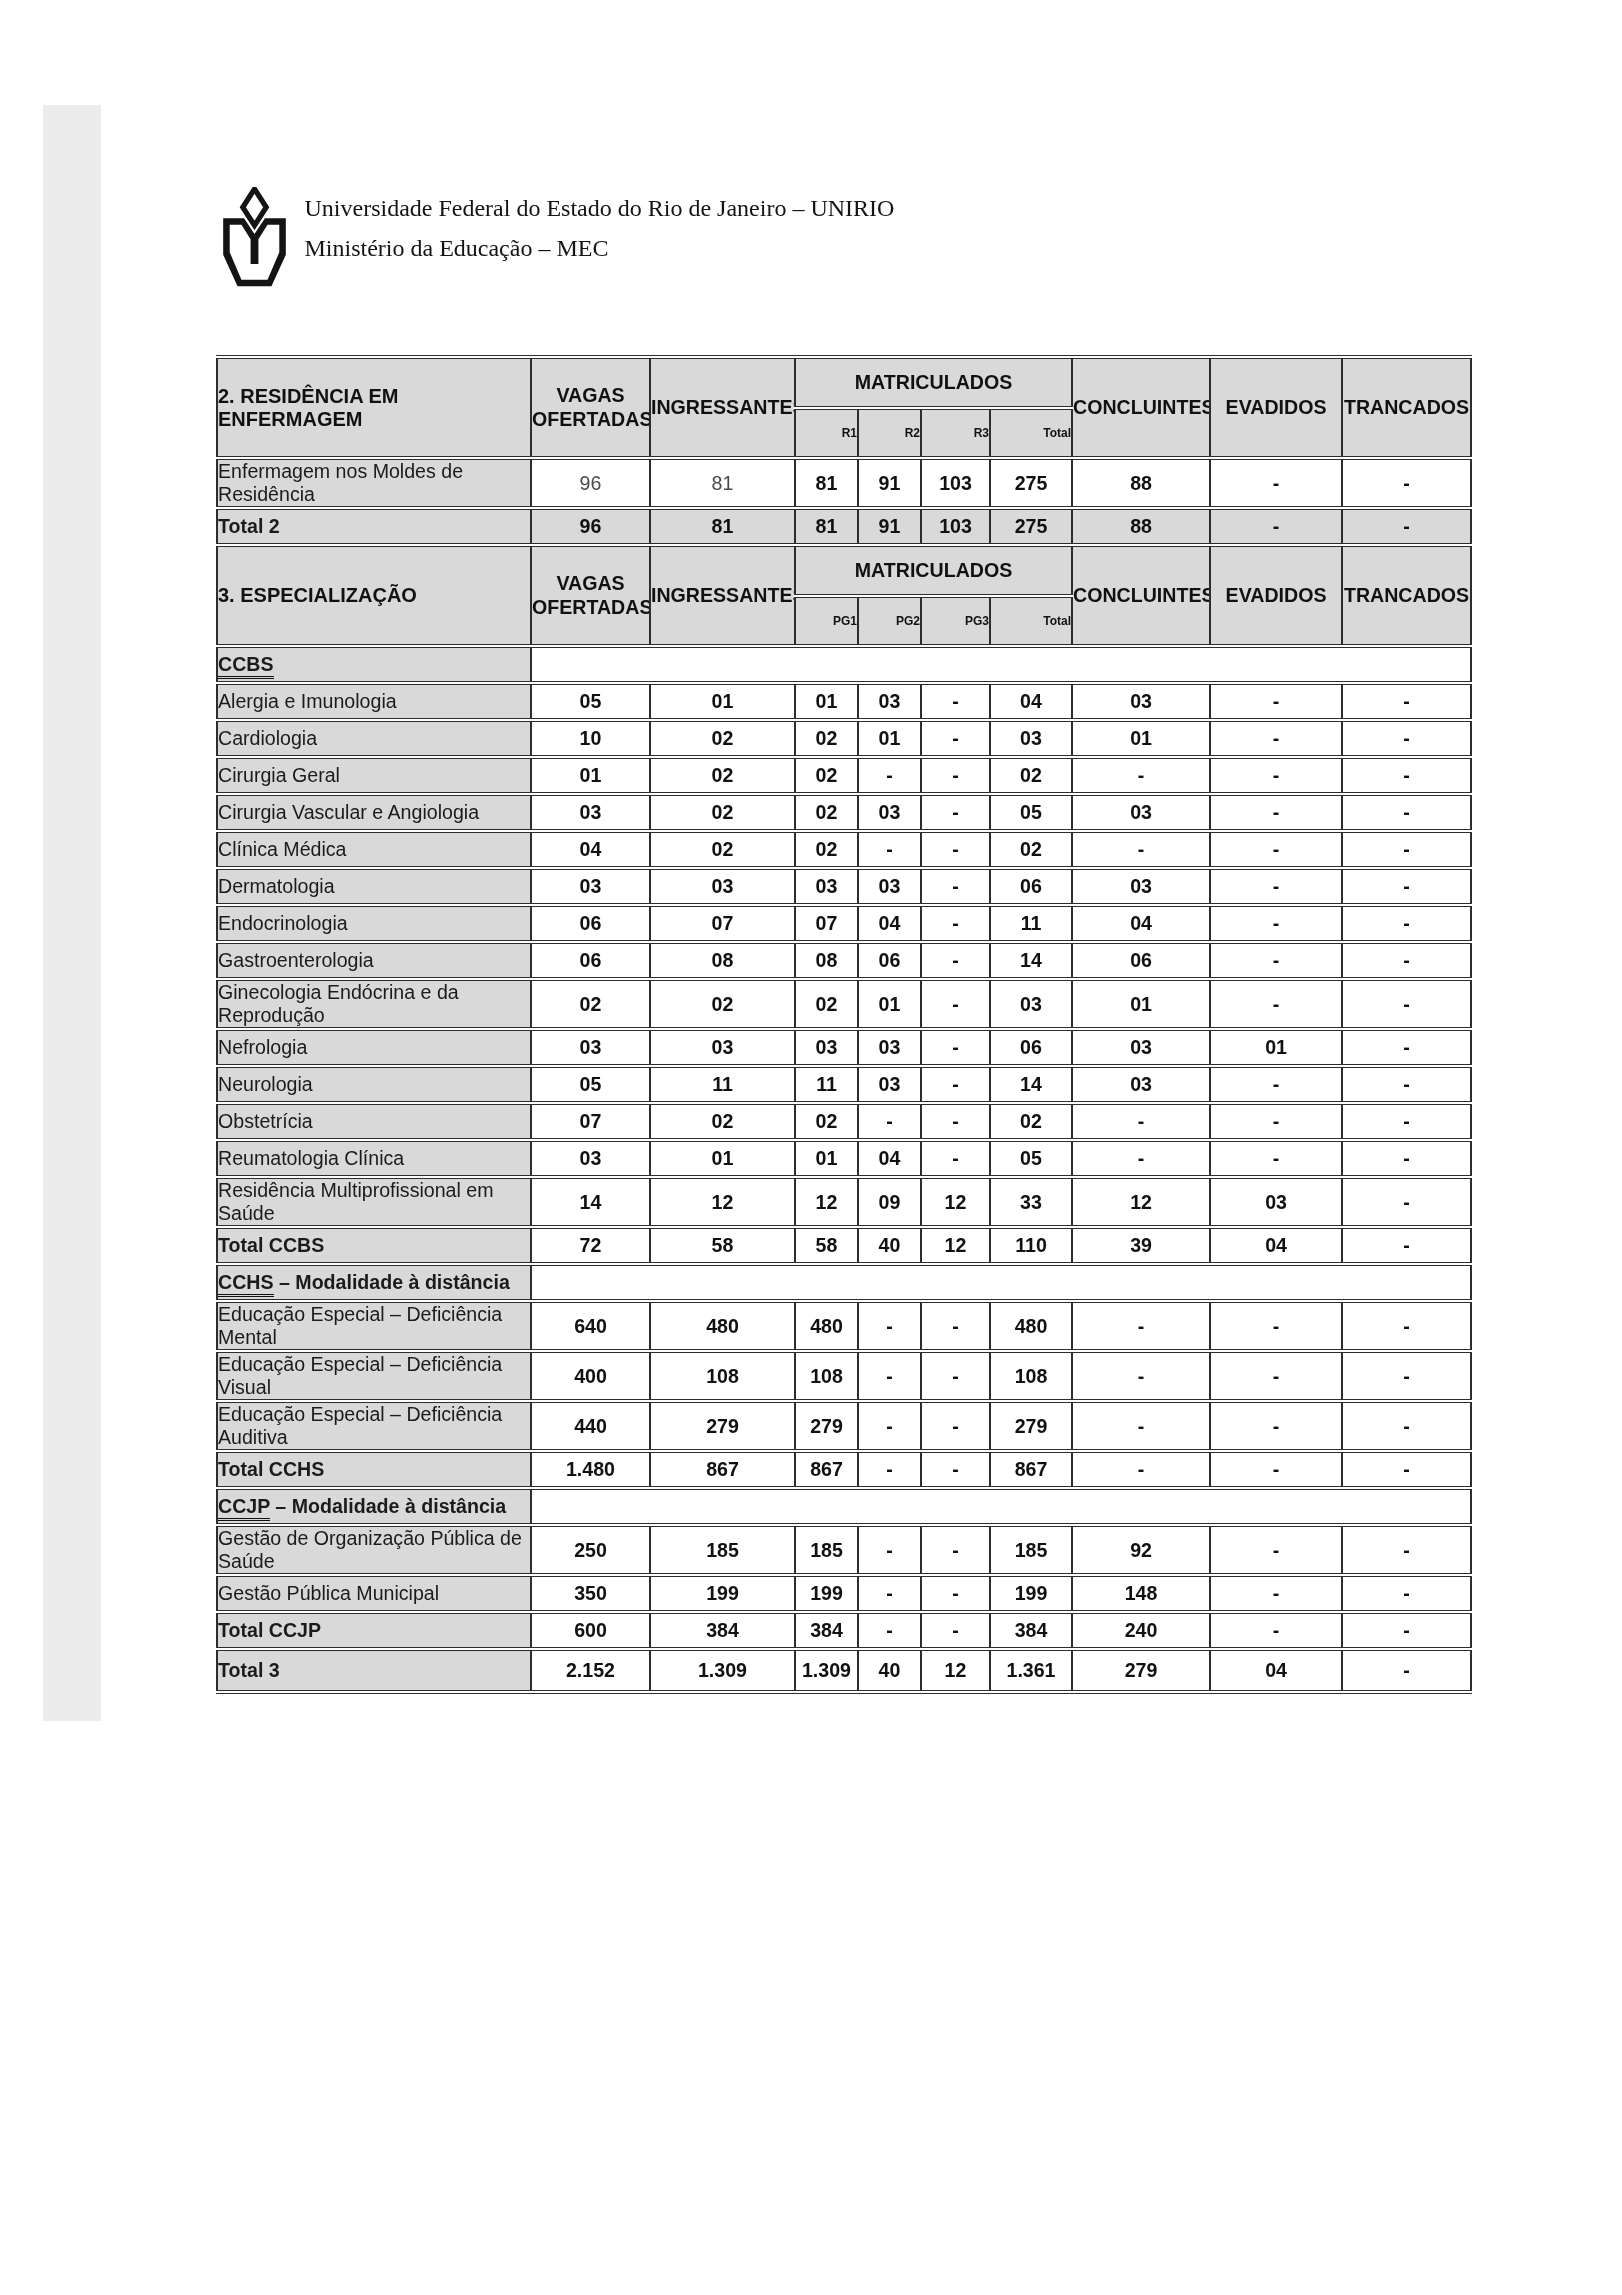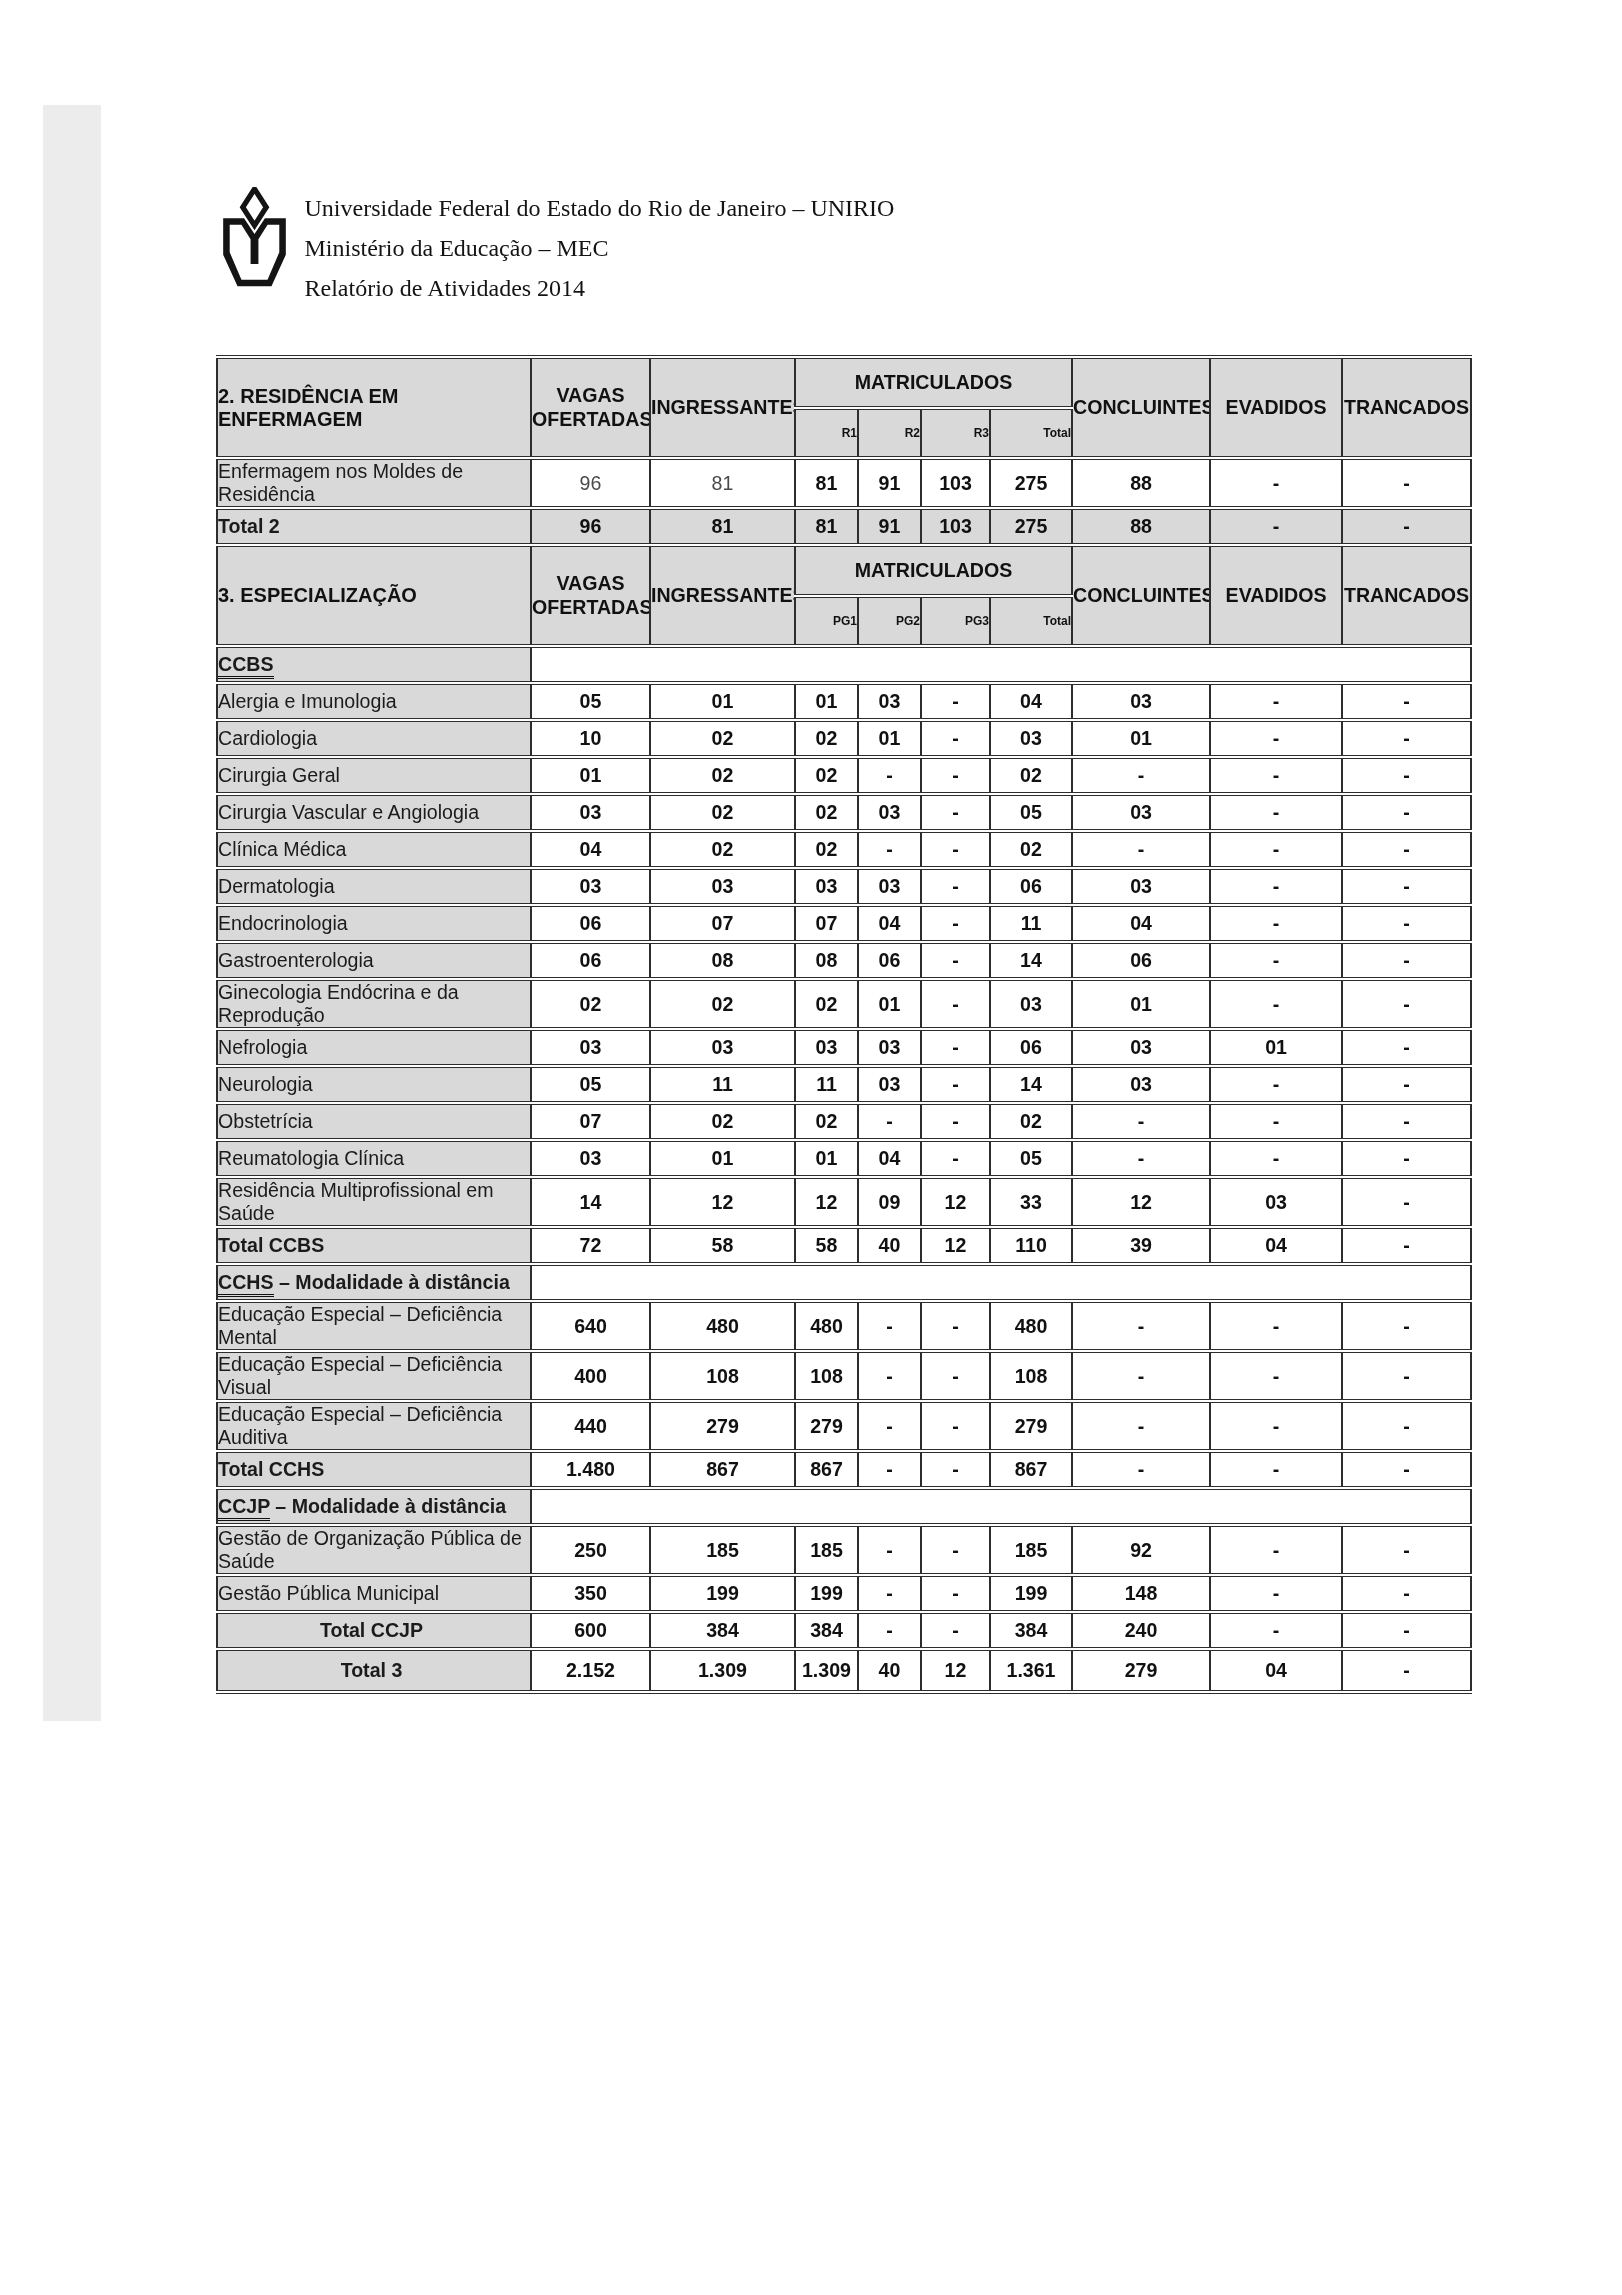--- a/index.html
+++ b/index.html
@@ -32,21 +32,21 @@
   tbody.rows tr{height:37px;}
   tbody.rows tr.tall{height:43px;}
 
   th{background:#d9d9d9;font-weight:bold;font-size:19.6px;color:#111;}
   th.title{text-align:left;padding-left:8.5px;font-size:20px;}
   th.colh{text-align:center;line-height:23.6px;}
   th.subh{text-align:right;padding-left:6.5px;font-size:12px;}
 
   td.lbl{background:#d9d9d9;font-size:19.6px;padding-left:8.5px;color:#1b1b1b;text-align:left;}
   td.lbl.bold{font-weight:bold;}
-  td.lbl.right{text-align:center;padding-right:5px;padding-left:0;}
+  td.lbl.right{text-align:left;padding-right:5px;padding-left:0;}
   td.val{background:#ffffff;text-align:center;font-weight:bold;font-size:19.6px;color:#111;}
   td.val.light{font-weight:normal;color:#4a4a4a;}
   tr.grayrow td.val{background:#d9d9d9;}
   td.merged{background:#ffffff;}
   .sec-prefix{font-weight:bold;border-bottom:3.9px double #111;padding-bottom:1px;}
   .sec-suffix{font-weight:bold;}
 </style>
 </head>
 <body>
 
@@ -57,21 +57,20 @@
     <svg viewBox="0 0 112 164" width="79" height="107" aria-hidden="true">
       <polygon points="56,3 74,31 56,59 38,31" fill="#ffffff" stroke="#141414" stroke-width="8"></polygon>
       <path fill-rule="evenodd" fill="#141414" d="
         M8,48 L40,48 L56,72 L72,48 L104,48 L104,104 L82,152 L30,152 L8,104 Z
         M18,58 L36,58 L50,80 L50,118 L62,118 L62,80 L76,58 L94,58 L94,100 L76,142 L36,142 L18,100 Z"></path>
     </svg>
   </div>
   <div class="lh-text">
     <div>Universidade Federal do Estado do Rio de Janeiro – UNIRIO</div>
     <div>Ministério da Educação – MEC</div>
-    <div>Relatório de Atividades 2014</div>
   </div>
 </div>
 
 <div class="table-wrap">
   <table class="report">
     <colgroup>
       <col style="width:314px">
         <col style="width:119px">
         <col style="width:145px">
       <col style="width:63px">

